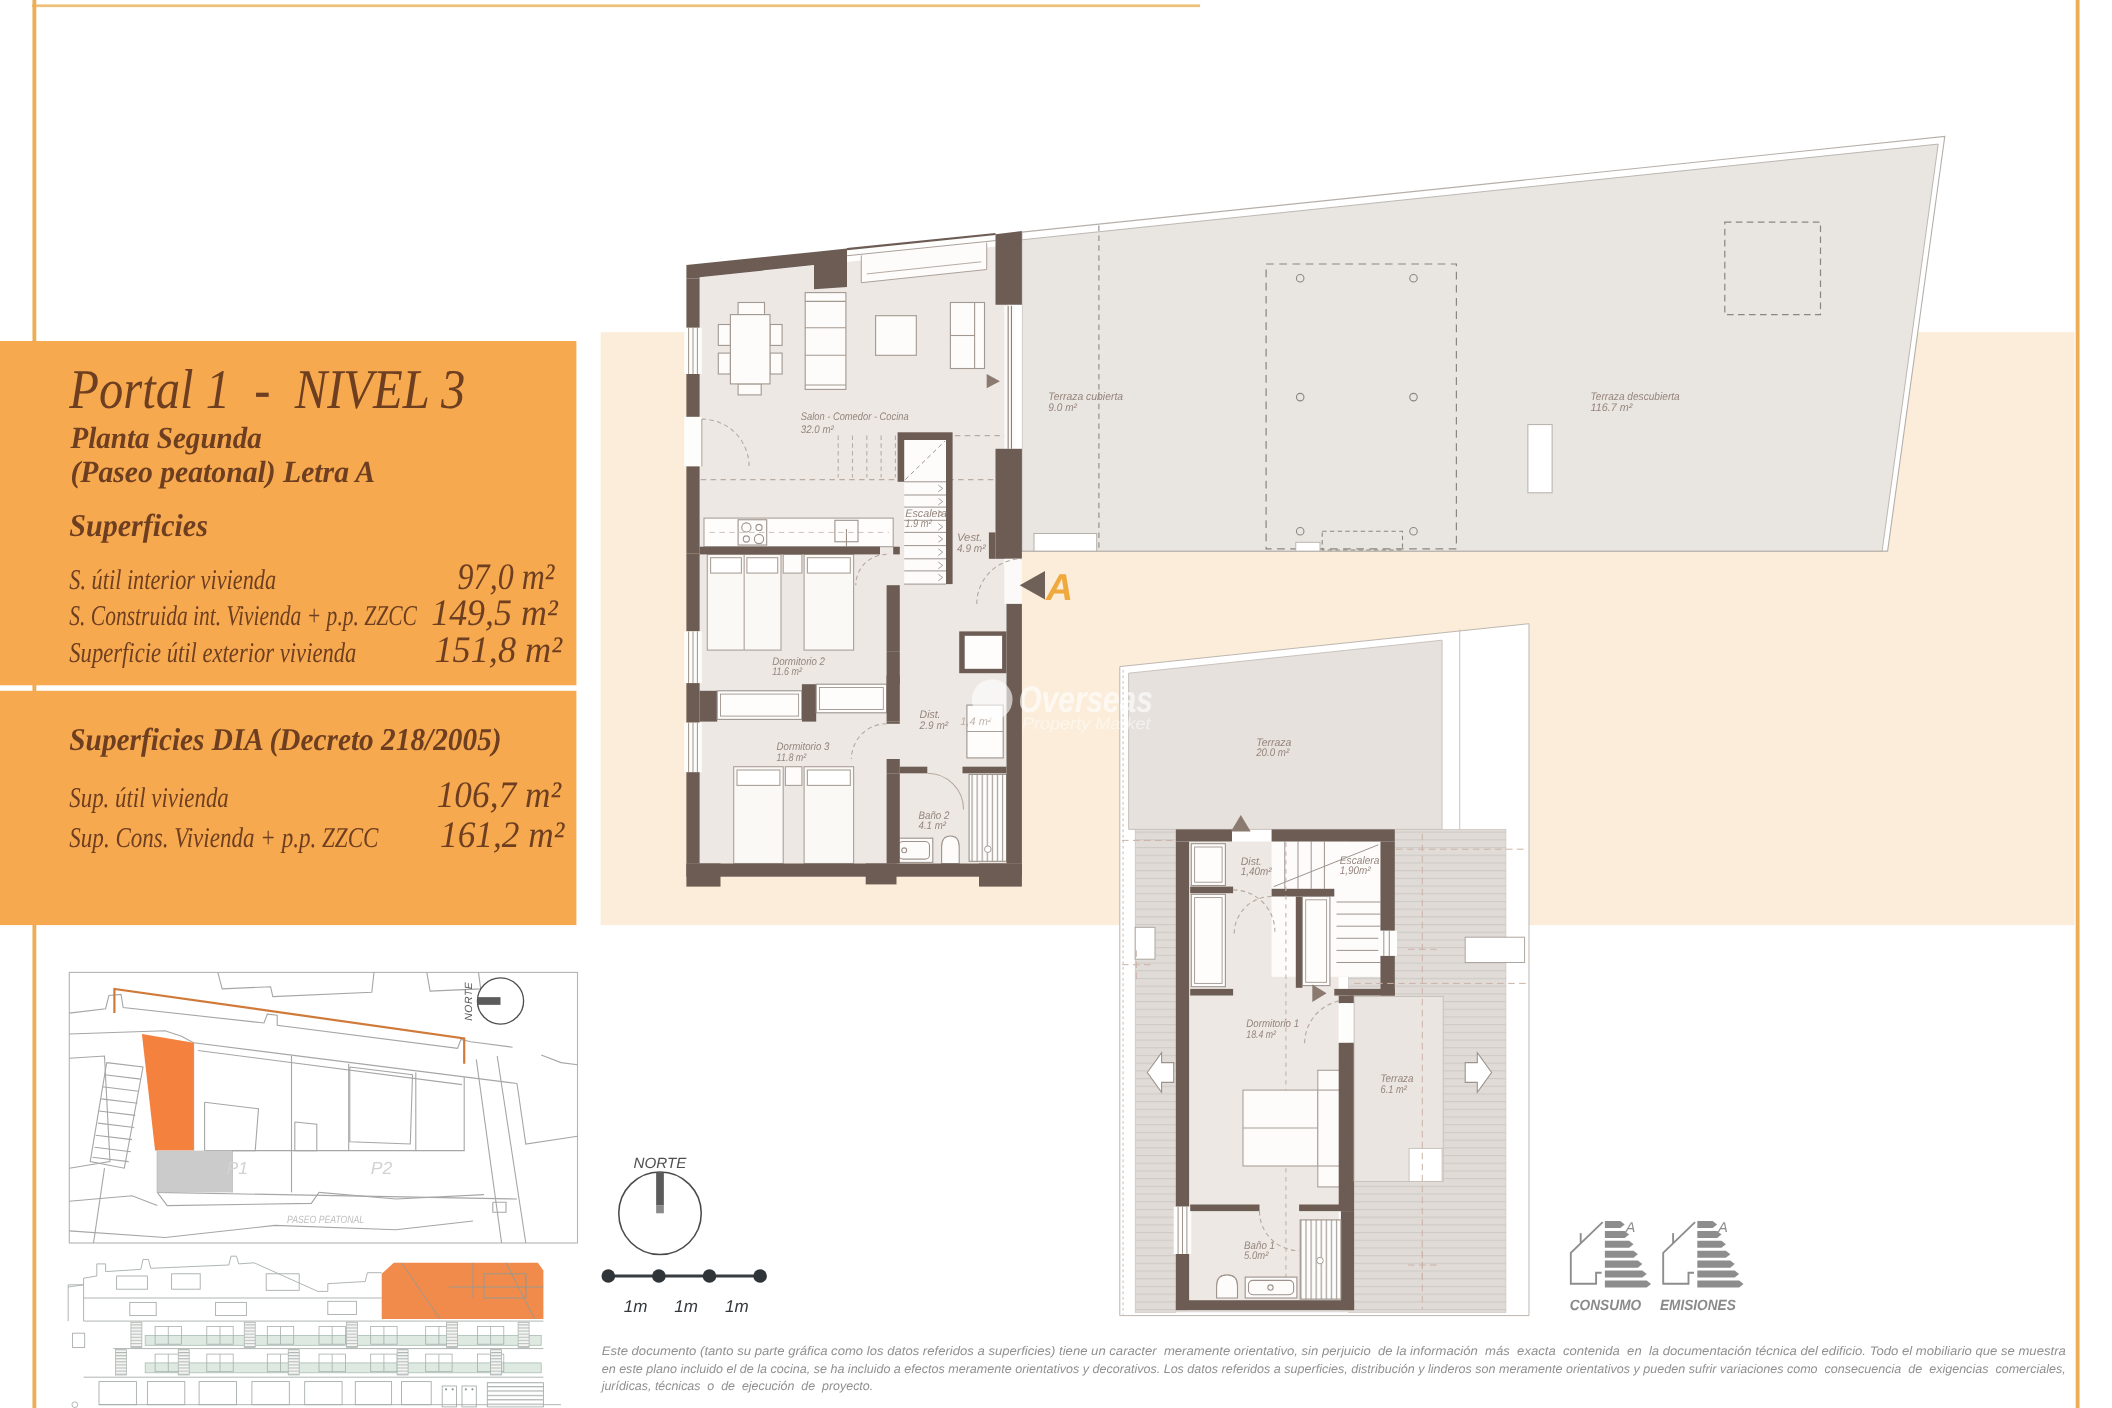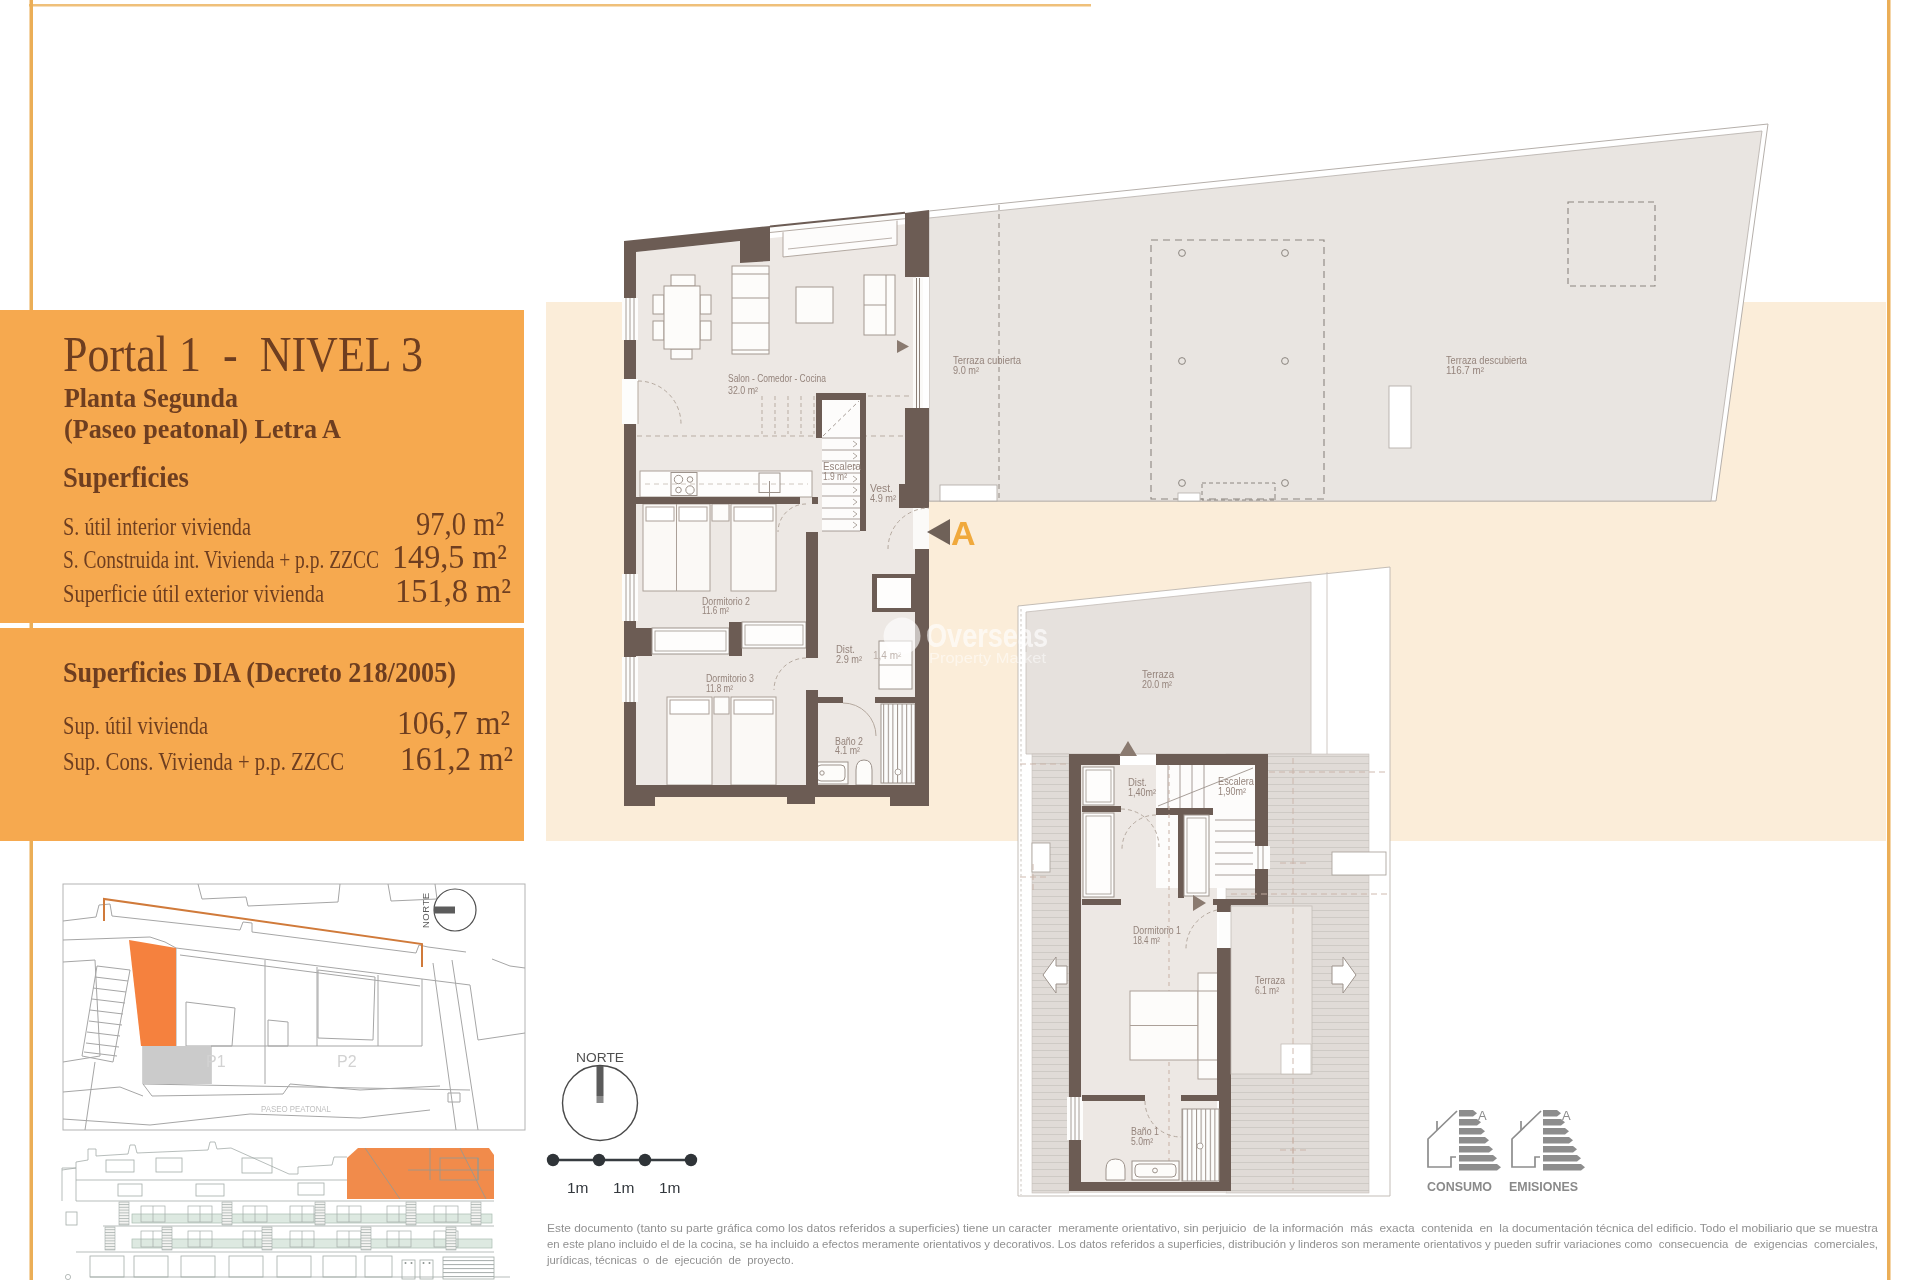--- a/index.html
+++ b/index.html
@@ -1,17 +1,17 @@
 <!DOCTYPE html>
 <html><head>
 <meta charset="utf-8">
 <style>
   html,body{margin:0;padding:0;background:#fff;}
   #page{position:relative;width:1920px;height:1280px;overflow:hidden;background:#ffffff;
-        font-family:"Liberation Sans", sans-serif;}
+        font-family:"Liberation Sans", sans-serif;font-style:italic;}
   svg text{white-space:pre;}
 </style>
 </head>
 <body>
 <div id="page">
 <svg width="1920" height="1280" viewBox="0 0 1920 1280">
 <defs>
   <pattern id="roofhatch" width="5" height="7" patternUnits="userSpaceOnUse">
     <rect width="5" height="7" fill="#E0DBD7"></rect>
     <line x1="0" y1="0.5" x2="5" y2="0.5" stroke="#CECAC5" stroke-width="1"></line>

